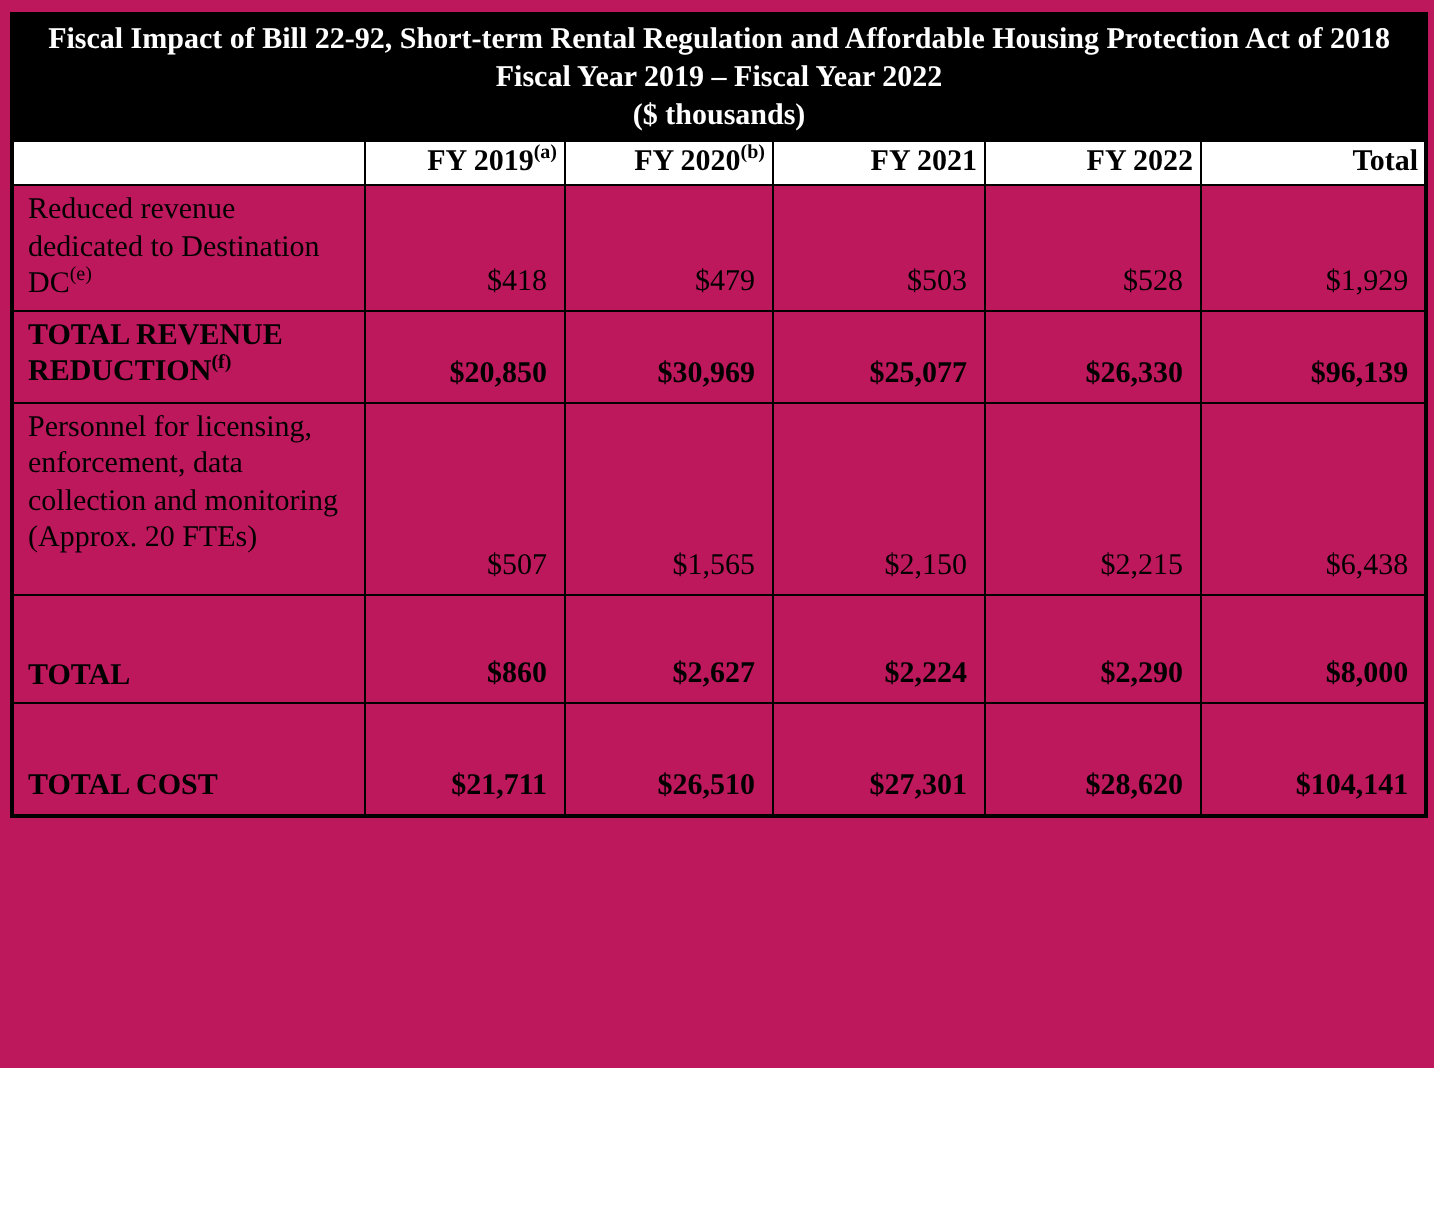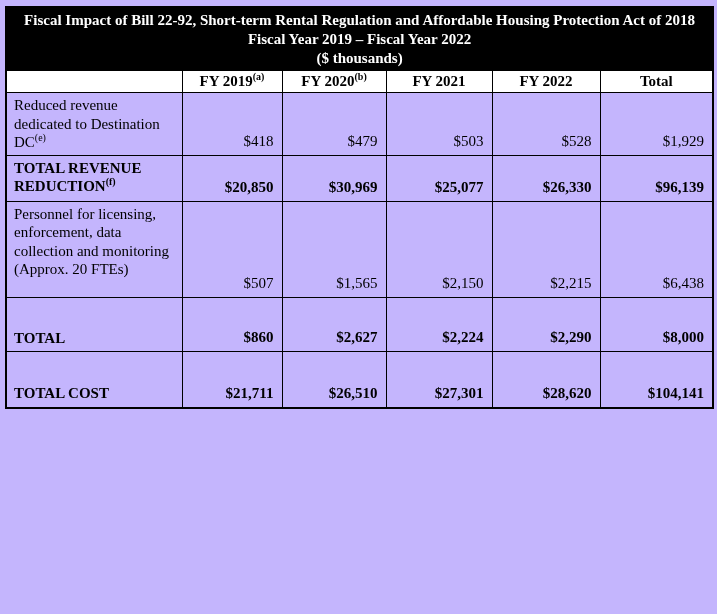--- a/index.html
+++ b/index.html
@@ -1,21 +1,21 @@
 <!DOCTYPE html>
 <html><head>
 <meta charset="utf-8">
 <style>
   html, body { margin: 0; padding: 0; background: #ffffff; }
   .page {
     width: 717px;
-    height: 614px;
+    height: 534px;
     box-sizing: border-box;
     padding: 6px 5px;
-    background: #c4b5fd;
+    background: #be185d;
     font-family: "Liberation Serif", "DejaVu Serif", serif;
   }
   table.fiscal {
     width: 707px;
     border-collapse: collapse;
     table-layout: fixed;
     border: 2px solid #000000;
   }
   table.fiscal th, table.fiscal td {
     border: 1px solid #000000;
@@ -26,21 +26,21 @@
     color: #ffffff;
     font-weight: bold;
     font-size: 15px;
     line-height: 1.25;
     text-align: center;
     padding: 3px 8px;
   }
   tr.colhead th {
     font-weight: bold;
     font-size: 15px;
-    text-align: center;
+    text-align: right;
     padding: 2px 3px;
     height: 22px;
     background: #ffffff;
     color: #000000;
     margin-top: 36px;
   }
   td.label {
     text-align: left;
     vertical-align: top;
     font-size: 15px;

